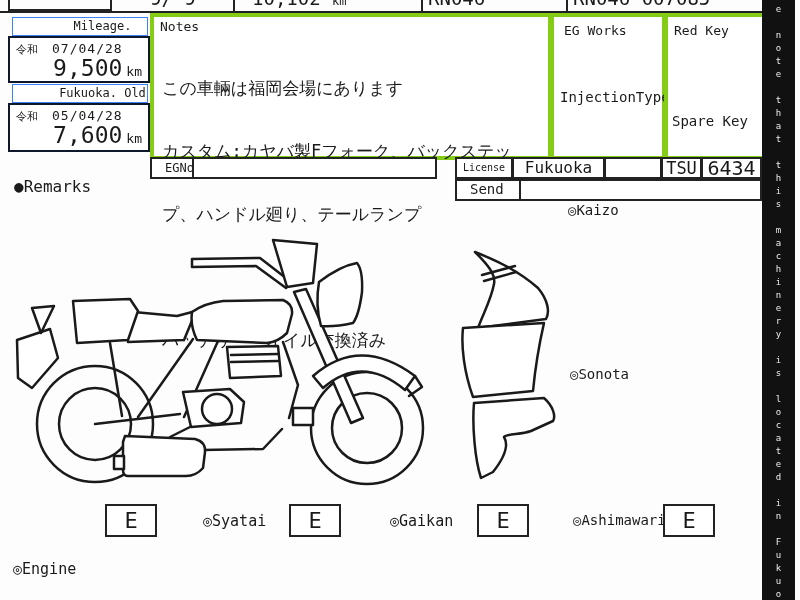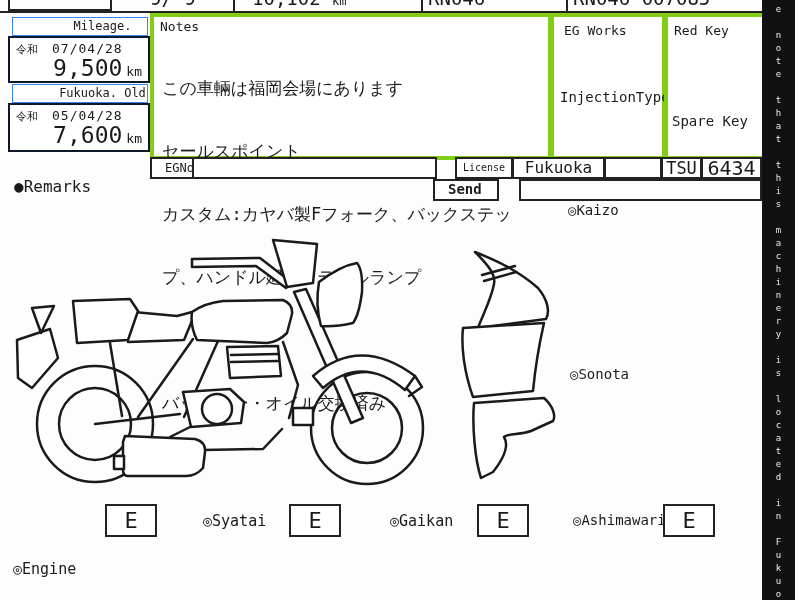--- a/index.html
+++ b/index.html
@@ -94,21 +94,20 @@
   <div class="m-box" style="top:103px; height:49px;">
     <span class="m-era">令和</span>
     <span class="m-date">05/04/28</span>
     <span class="m-line"><span class="m-num">7,600</span><span class="m-unit">km</span></span>
   </div>
 
   <div class="abs bordered notes-cell">
     <div class="cell-label">Notes</div>
     <div class="notes-body">
       <div>この車輛は福岡会場にあります</div>
-      <div>セールスポイント</div>
       <div>カスタム:カヤバ製Fフォーク、バックステッ</div>
       <div>プ、ハンドル廻り、テールランプ</div>
       <div>&nbsp;</div>
       <div>バッテリー・オイル交換済み</div>
     </div>
   </div>
 
   <div class="abs bordered eg-cell">
     <div class="lbl15" style="left:10px; top:6px;">EG Works</div>
     <div class="lbl14" style="left:6px; top:72px;">InjectionType</div>
@@ -123,21 +122,21 @@
   <div class="row-cell" style="left:192px; top:157px; width:245px;"></div>
 
   <div class="lic-row">
     <div class="lic-label" style="border-left-width:2px;">License No.</div>
     <div class="lic-pref">Fukuoka</div>
     <div class="lic-empty"></div>
     <div class="lic-cls">TSU</div>
     <div class="lic-num">6434</div>
   </div>
 
-  <div class="row-cell" style="left:433px; top:179px; width:66px; font-size:14px; line-height:17px;font-weight:bold;">Send</div>
+  <div class="row-cell" style="left:455px; top:179px; width:66px; font-size:14px; line-height:17px;">Send</div>
   <div class="row-cell" style="left:519px; top:179px; width:243px;"></div>
 
   <div class="mark16" style="left:14px; top:177px;">●Remarks</div>
   <div class="mark17" style="left:568px; top:202px;">◎Kaizo</div>
   <div class="mark17" style="left:570px; top:366px;">◎Sonota</div>
 
   <svg style="left:10px; top:230px;" width="556" height="262" viewBox="0 0 556 262" aria-hidden="true">
     <g>
 
       <circle class="ink" cx="85" cy="194" r="58"></circle>

